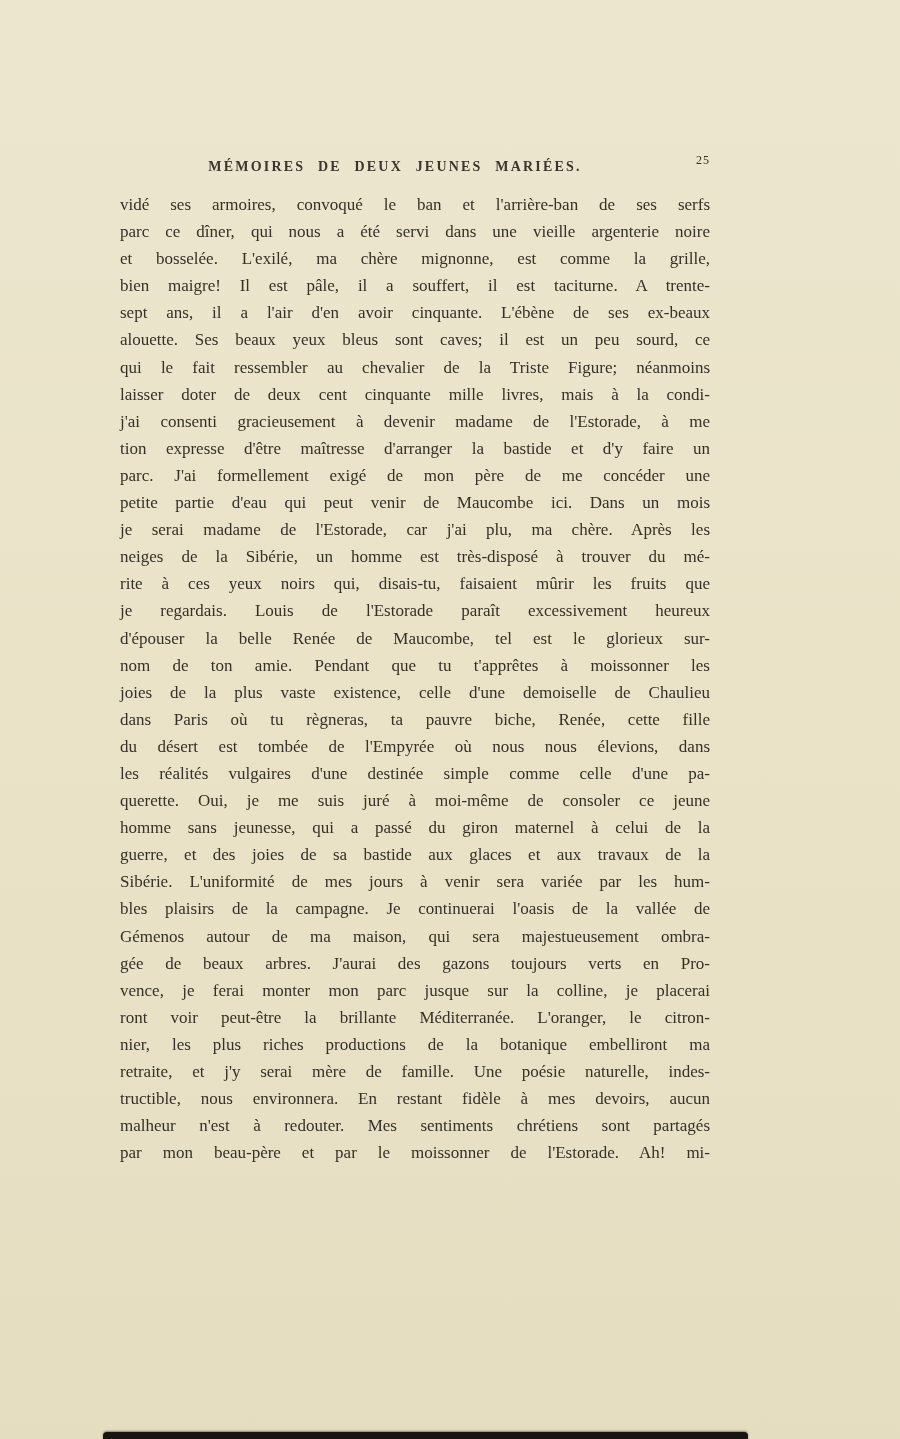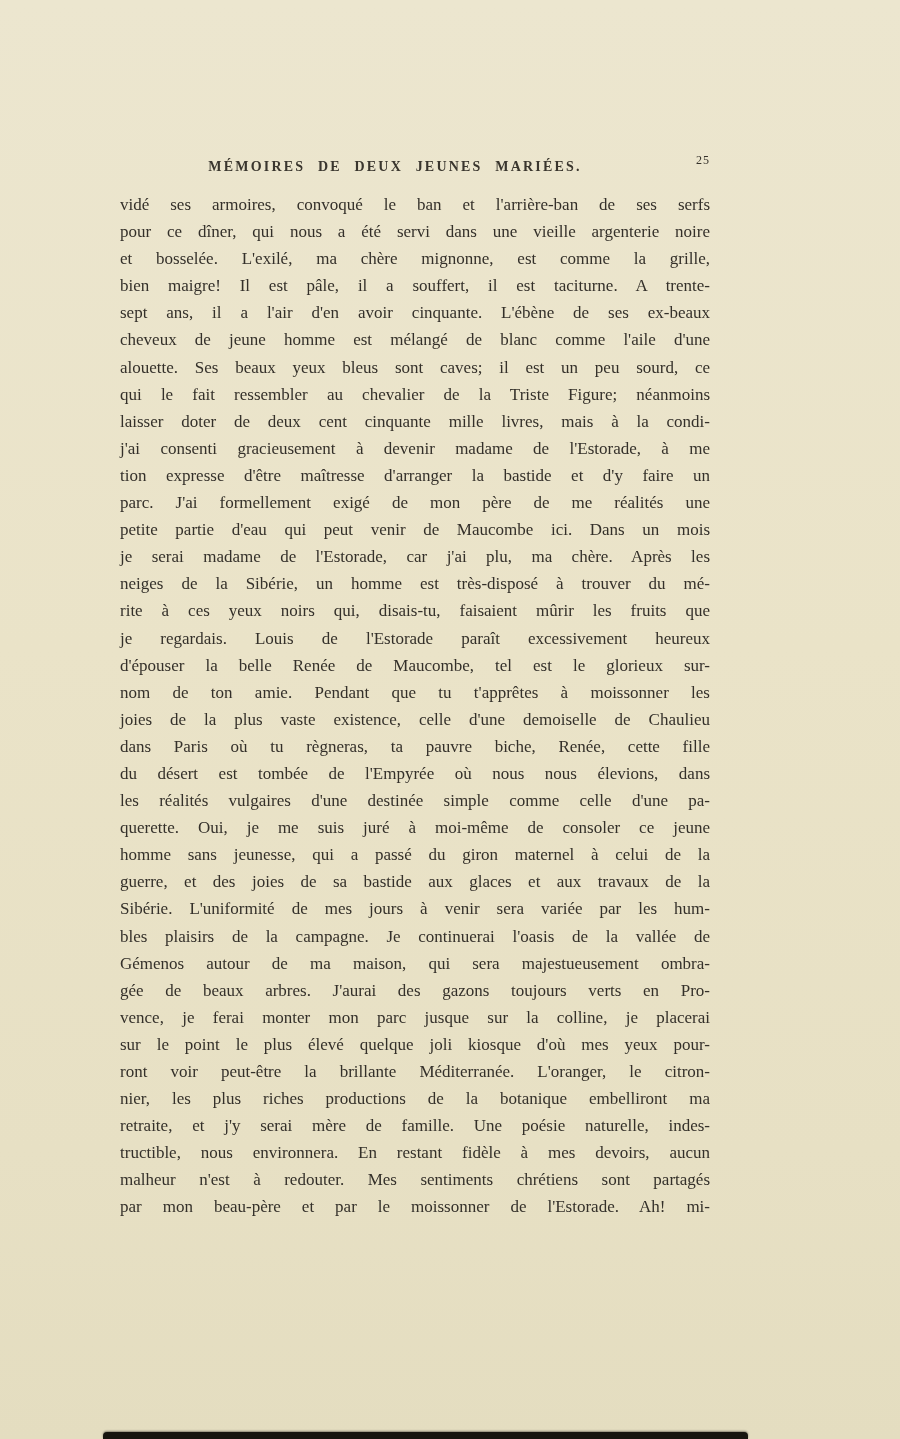--- a/index.html
+++ b/index.html
@@ -77,51 +77,49 @@
 <body>
 
 <div class="page">
   <div class="header">
     <span class="running-title">MÉMOIRES DE DEUX JEUNES MARIÉES.</span>
     <span class="page-number">25</span>
   </div>
 
   <div class="text-block" id="text-block">
       <div class="line">vidé ses armoires, convoqué le ban et l'arrière-ban de ses serfs</div>
-      <div class="line">pour ce dîner, qui nous a été servi dans une vieille argenterie noire</div>
+      <div class="line">parc ce dîner, qui nous a été servi dans une vieille argenterie noire</div>
       <div class="line">et bosselée. L'exilé, ma chère mignonne, est comme la grille,</div>
       <div class="line">bien maigre! Il est pâle, il a souffert, il est taciturne. A trente-</div>
       <div class="line">sept ans, il a l'air d'en avoir cinquante. L'ébène de ses ex-beaux</div>
-      <div class="line">cheveux de jeune homme est mélangé de blanc comme l'aile d'une</div>
       <div class="line">alouette. Ses beaux yeux bleus sont caves; il est un peu sourd, ce</div>
       <div class="line">qui le fait ressembler au chevalier de la Triste Figure; néanmoins</div>
       <div class="line">laisser doter de deux cent cinquante mille livres, mais à la condi-</div>
       <div class="line">j'ai consenti gracieusement à devenir madame de l'Estorade, à me</div>
       <div class="line">tion expresse d'être maîtresse d'arranger la bastide et d'y faire un</div>
-      <div class="line">parc. J'ai formellement exigé de mon père de me réalités une</div>
+      <div class="line">parc. J'ai formellement exigé de mon père de me concéder une</div>
       <div class="line">petite partie d'eau qui peut venir de Maucombe ici. Dans un mois</div>
       <div class="line">je serai madame de l'Estorade, car j'ai plu, ma chère. Après les</div>
       <div class="line">neiges de la Sibérie, un homme est très-disposé à trouver du mé-</div>
       <div class="line">rite à ces yeux noirs qui, disais-tu, faisaient mûrir les fruits que</div>
       <div class="line">je regardais. Louis de l'Estorade paraît excessivement heureux</div>
       <div class="line"><span>d'épouser </span><span class="italic">la belle Renée de Maucombe</span><span>, tel est le glorieux sur-</span></div>
       <div class="line">nom de ton amie. Pendant que tu t'apprêtes à moissonner les</div>
       <div class="line">joies de la plus vaste existence, celle d'une demoiselle de Chaulieu</div>
       <div class="line">dans Paris où tu règneras, ta pauvre biche, Renée, cette fille</div>
       <div class="line">du désert est tombée de l'Empyrée où nous nous élevions, dans</div>
       <div class="line">les réalités vulgaires d'une destinée simple comme celle d'une pa-</div>
       <div class="line">querette. Oui, je me suis juré à moi-même de consoler ce jeune</div>
       <div class="line">homme sans jeunesse, qui a passé du giron maternel à celui de la</div>
       <div class="line">guerre, et des joies de sa bastide aux glaces et aux travaux de la</div>
       <div class="line">Sibérie. L'uniformité de mes jours à venir sera variée par les hum-</div>
       <div class="line">bles plaisirs de la campagne. Je continuerai l'oasis de la vallée de</div>
       <div class="line">Gémenos autour de ma maison, qui sera majestueusement ombra-</div>
       <div class="line">gée de beaux arbres. J'aurai des gazons toujours verts en Pro-</div>
       <div class="line">vence, je ferai monter mon parc jusque sur la colline, je placerai</div>
-      <div class="line">sur le point le plus élevé quelque joli kiosque d'où mes yeux pour-</div>
       <div class="line">ront voir peut-être la brillante Méditerranée. L'oranger, le citron-</div>
       <div class="line">nier, les plus riches productions de la botanique embelliront ma</div>
       <div class="line">retraite, et j'y serai mère de famille. Une poésie naturelle, indes-</div>
       <div class="line">tructible, nous environnera. En restant fidèle à mes devoirs, aucun</div>
       <div class="line">malheur n'est à redouter. Mes sentiments chrétiens sont partagés</div>
       <div class="line">par mon beau-père et par le moissonner de l'Estorade. Ah! mi-</div>
     </div>
 
   <div class="bottom-artifact"></div>
 </div>

